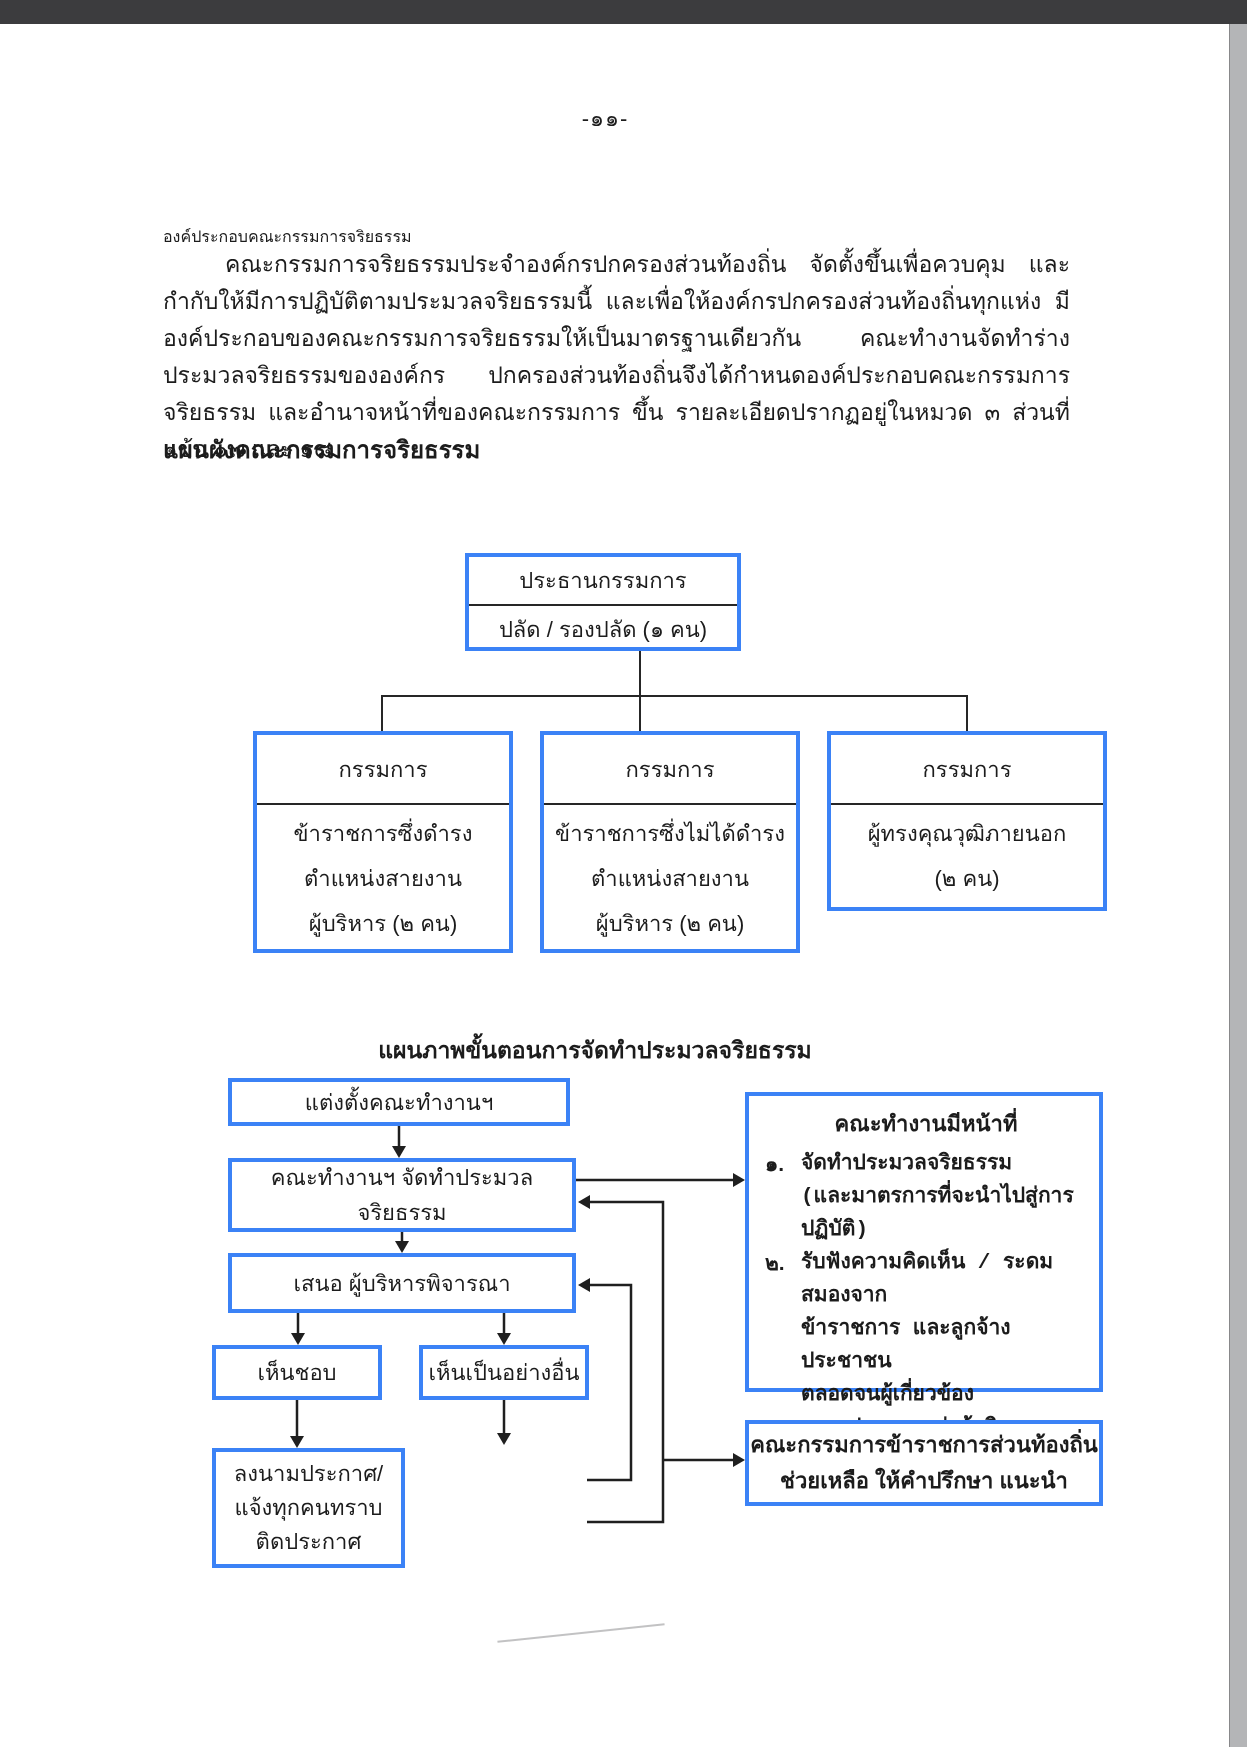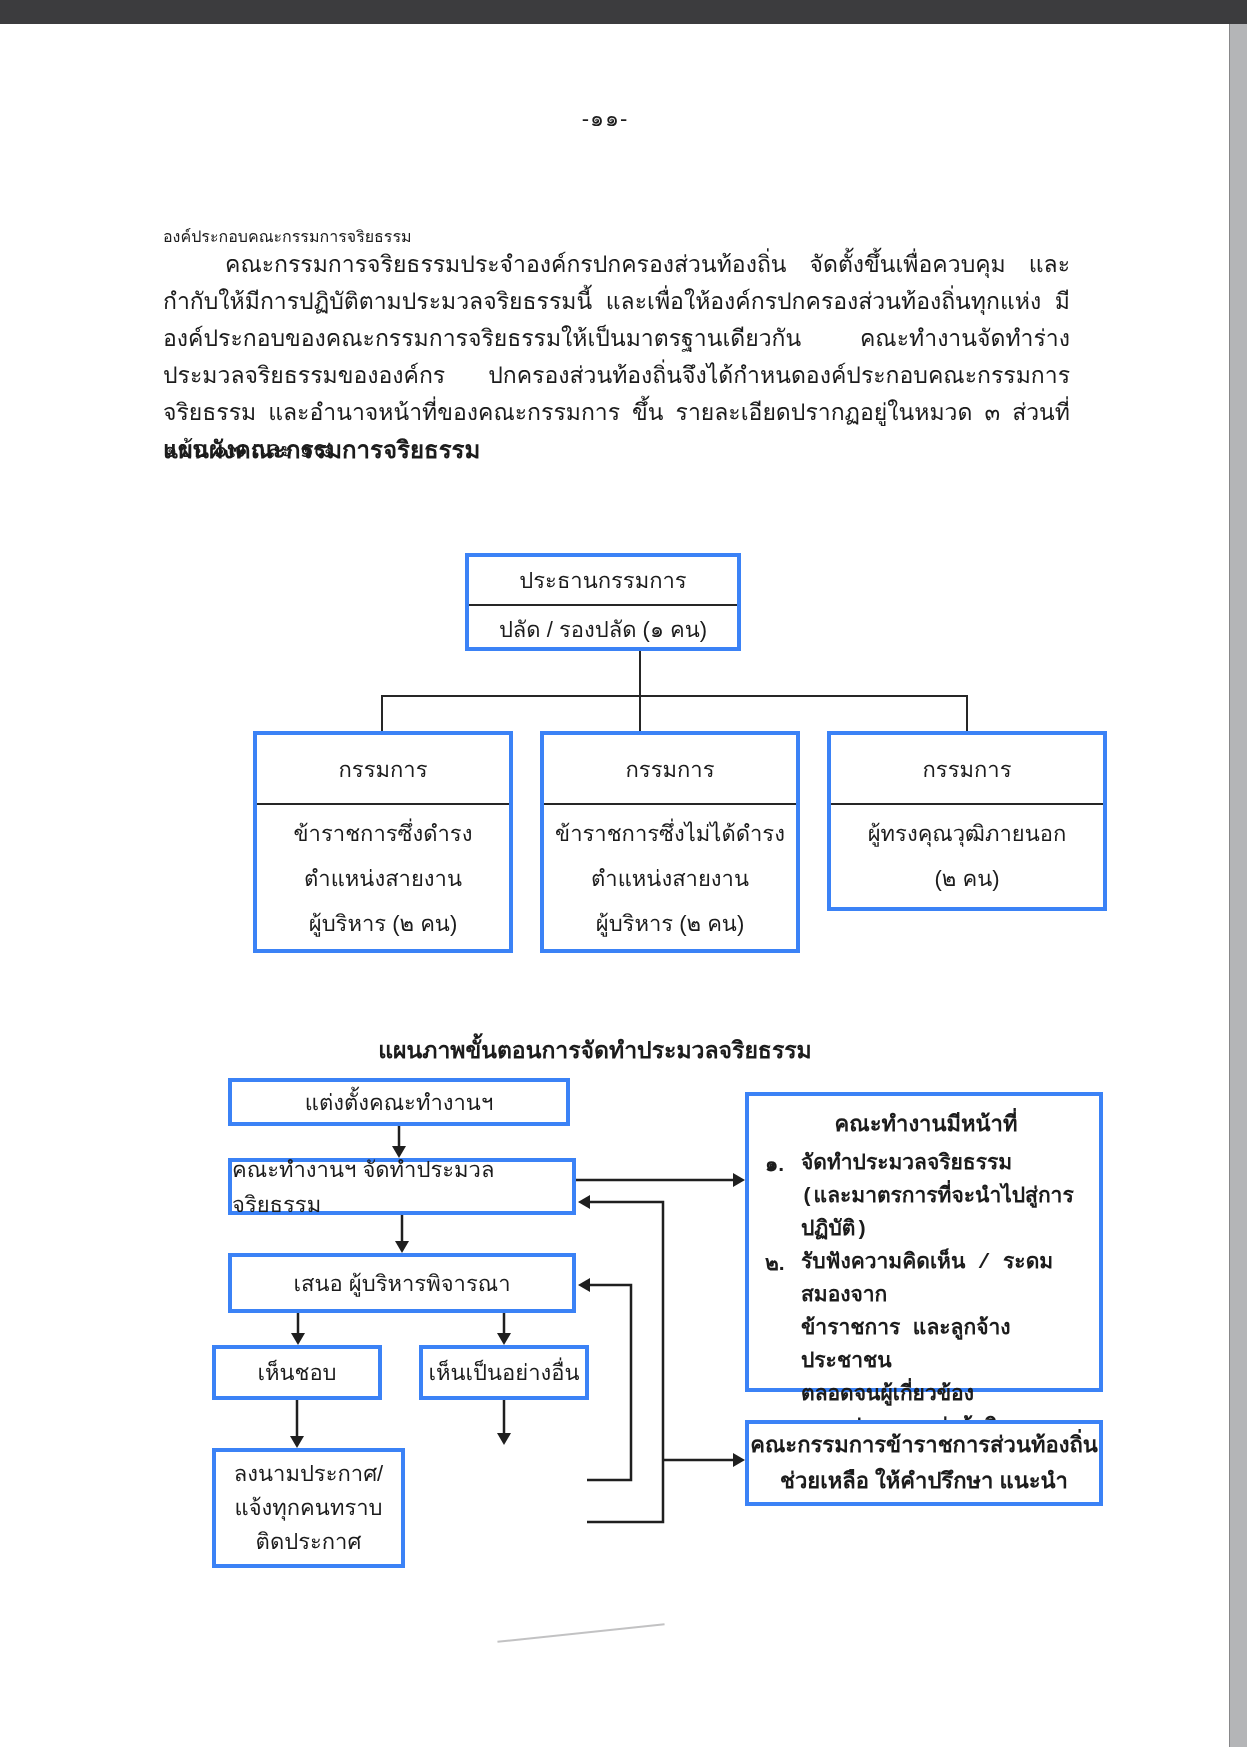--- a/index.html
+++ b/index.html
@@ -16,34 +16,34 @@
   .scan-right{position:absolute;left:1229px;top:24px;width:18px;height:1723px;background:#b4b5b7;border-left:1px solid #88888a;}
   .scan-scratch{position:absolute;left:497px;top:1632px;width:168px;height:2px;background:#909092;opacity:.55;transform:rotate(-6deg);}
   
   .page-number{position:absolute;left:0;top:101px;width:1210px;text-align:center;font-size:22px;letter-spacing:1px;}
   .h1{position:absolute;left:163px;top:196px;width:900px;font-size:16px;font-weight:normal;margin-top:28px;}
   .para{position:absolute;left:163px;top:246px;width:907px;font-size:23px;line-height:37px;text-align:justify;text-indent:62px;}
   .h2{position:absolute;left:163px;top:430px;width:900px;font-size:24px;font-weight:bold;}
   .flow-title{position:absolute;left:0;top:1032px;width:1190px;text-align:center;font-size:23px;font-weight:bold;}
   
   .bx{position:absolute;box-sizing:border-box;border:4px solid #3b82f6;background:#fff;font-size:22px;}
-  .center{display:flex;align-items:center;justify-content:center;}
+  .center{display:flex;align-items:center;justify-content:center;text-align:center;}
   
   .org-root{left:465px;top:553px;width:276px;height:98px;}
   .org-root .row1{height:47px;border-bottom:2px solid #262626;display:flex;align-items:center;justify-content:center;}
   .org-root .row2{height:47px;display:flex;align-items:center;justify-content:center;}
   .org-child .hd{height:68px;border-bottom:2px solid #262626;display:flex;align-items:center;justify-content:center;}
   .org-child .bd{padding-top:6px;text-align:center;}
   .org-child .bd .ln{display:block;line-height:45px;}
   .org-c1{left:253px;top:731px;width:260px;height:222px;}
   .org-c2{left:540px;top:731px;width:260px;height:222px;}
   .org-c3{left:827px;top:731px;width:280px;height:180px;}
   
   .fA{left:228px;top:1078px;width:342px;height:48px;}
-  .fB{left:228px;top:1158px;width:348px;height:57px;}
+  .fB{left:228px;top:1158px;width:348px;height:74px;}
   .fC{left:228px;top:1253px;width:348px;height:60px;}
   .fD{left:212px;top:1345px;width:170px;height:55px;}
   .fE{left:419px;top:1345px;width:170px;height:55px;}
   .fF{left:212px;top:1448px;width:193px;height:120px;text-align:center;}
   .fG{left:419px;top:1445px;width:168px;height:124px;text-align:center;}
   .stack{display:flex;flex-direction:column;align-items:center;justify-content:center;height:100%;}
   .stack .ln{display:block;line-height:34px;}
   
   .fH{left:745px;top:1092px;width:358px;height:300px;padding:10px 12px 8px 16px;font-weight:bold;}
   .fH .duty-title{text-align:center;font-size:22px;margin-bottom:6px;}

